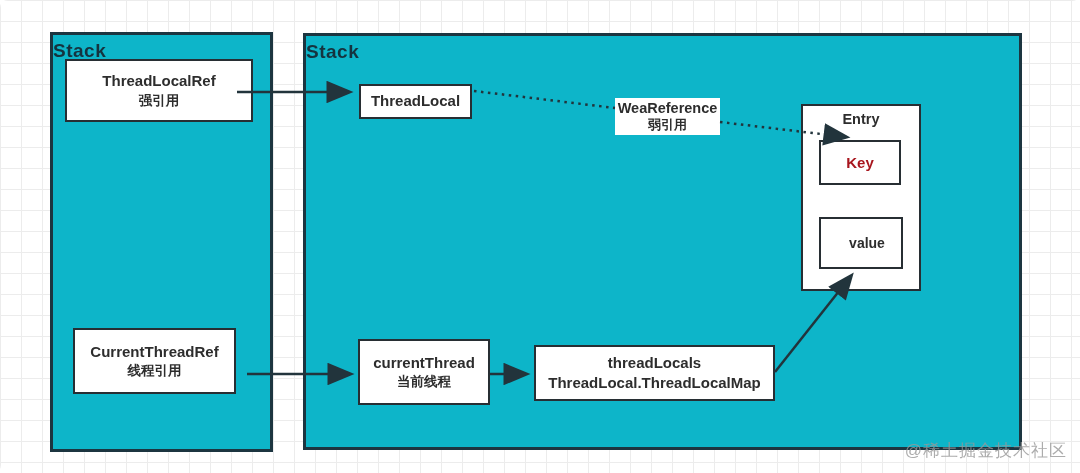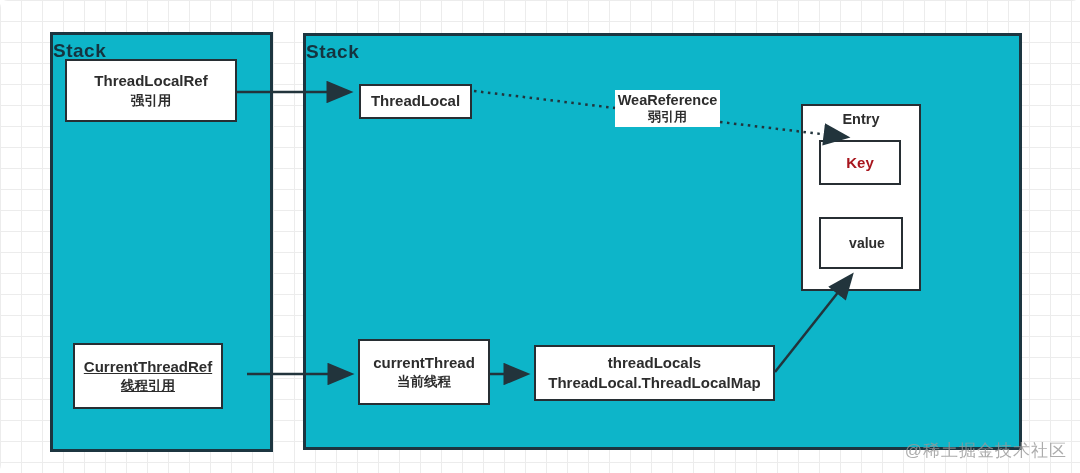--- a/index.html
+++ b/index.html
@@ -58,29 +58,29 @@
     align-items: center;
     justify-content: center;
     text-align: center;
     color: var(--text);
     z-index: 1;
     line-height: 1.35;
   }
   .node .main { font-size: 15px; font-weight: bold; }
   .node .sub  { font-size: 13.5px; font-weight: bold; }
 
-  #node-thread-local-ref   { left: 65px;  top: 59px;  width: 172px; height: 63px; }
-  #node-current-thread-ref { left: 73px;  top: 343px; width: 150px; height: 66px; text-decoration: underline; }
+  #node-thread-local-ref   { left: 65px;  top: 59px;  width: 188px; height: 63px; }
+  #node-current-thread-ref { left: 73px;  top: 328px; width: 163px; height: 66px; }
   #node-thread-local       { left: 359px; top: 84px;  width: 113px; height: 35px; }
   #node-current-thread     { left: 358px; top: 339px; width: 132px; height: 66px; }
   #node-thread-locals      { left: 534px; top: 345px; width: 241px; height: 56px; }
 
   #label-wea-reference {
     position: absolute;
-    left: 615px; top: 90px; width: 105px; height: 37px;
+    left: 615px; top: 98px; width: 105px; height: 37px;
     background: #ffffff;
     display: flex; flex-direction: column; align-items: center; justify-content: center;
     text-align: center; color: var(--text);
     z-index: 1; line-height: 1.2;
   }
   #label-wea-reference .main { font-size: 14.5px; font-weight: bold; }
   #label-wea-reference .sub  { font-size: 13px;   font-weight: bold; }
 
   #node-entry {
     position: absolute;

